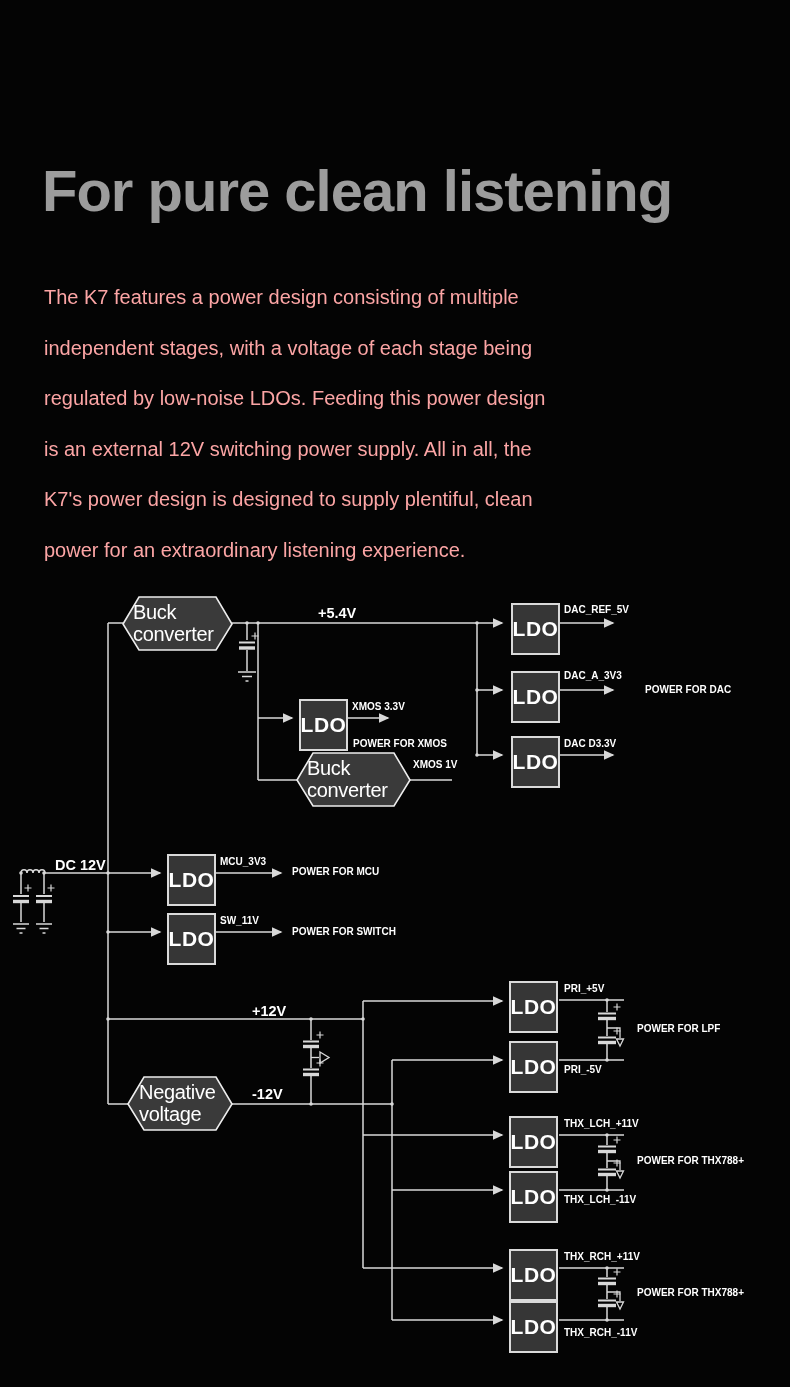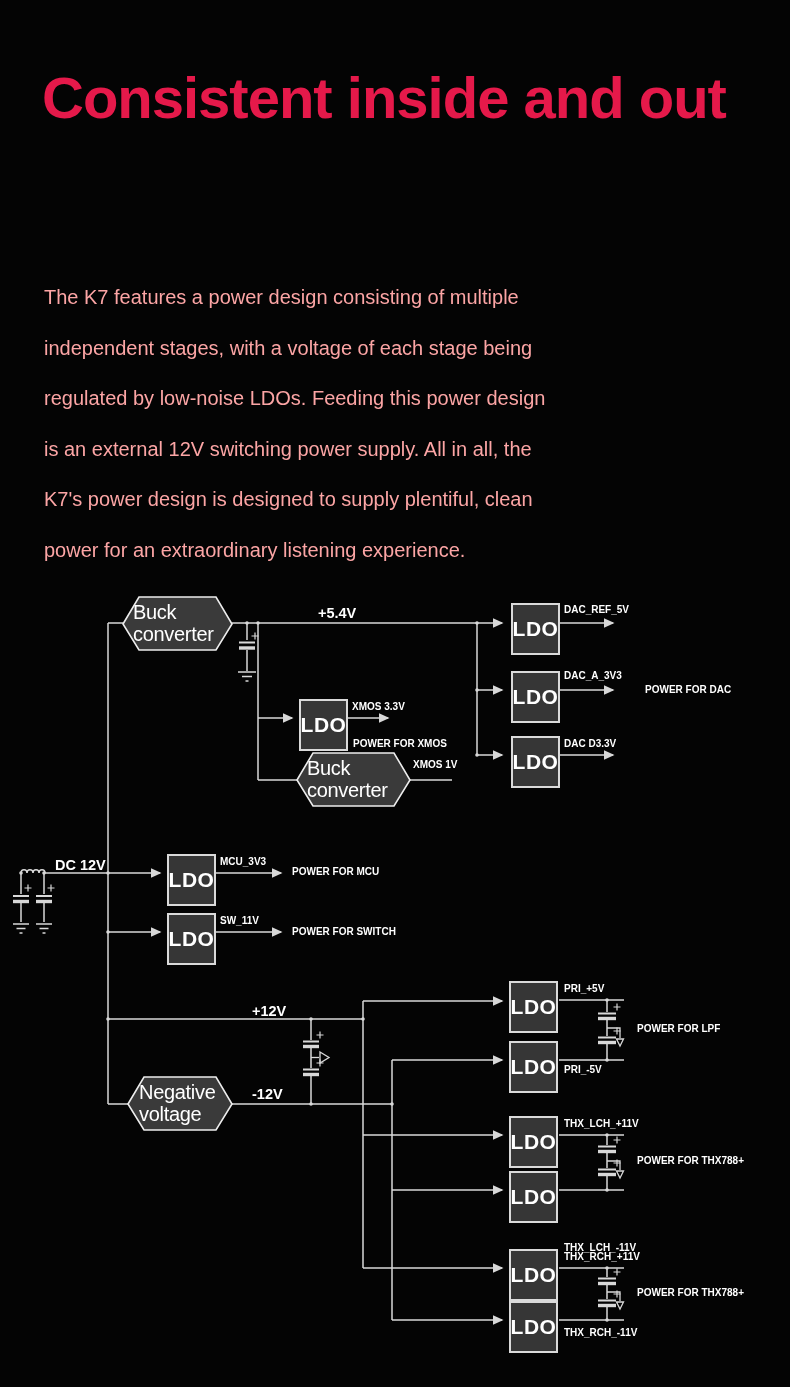--- a/index.html
+++ b/index.html
@@ -24,21 +24,21 @@
        letter-spacing:-0.3px;}
   .dlabel{position:absolute;color:#fff;font-weight:bold;font-size:10px;
        letter-spacing:0;white-space:nowrap;}
   .dlabel.big{font-size:14.5px;}
 </style>
 </head>
 <body>
 
 <div class="stage">
 
-  <div class="title">Consistent inside and out</div>
+  <div class="subtitle">For pure clean listening</div>
   <div class="para">The K7 features a power design consisting of multiple
 independent stages, with a voltage of each stage being
 regulated by low-noise LDOs. Feeding this power design
 is an external 12V switching power supply. All in all, the
 K7's power design is designed to supply plentiful, clean
 power for an extraordinary listening experience.</div>
 
   <svg class="diagram" width="790" height="1387" viewBox="0 0 790 1387">
     <defs>
       <marker id="arr" viewBox="0 0 8 8" refX="6" refY="4" markerWidth="8" markerHeight="8" orient="auto-start-reverse">
@@ -247,19 +247,19 @@
 
   <div class="dlabel big" style="left:252px;top:1003px;">+12V</div>
   <div class="dlabel big" style="left:252px;top:1086px;">-12V</div>
 
   <div class="dlabel" style="left:564px;top:983px;">PRI_+5V</div>
   <div class="dlabel" style="left:637px;top:1023px;">POWER FOR LPF</div>
   <div class="dlabel" style="left:564px;top:1064px;">PRI_-5V</div>
 
   <div class="dlabel" style="left:564px;top:1118px;">THX_LCH_+11V</div>
   <div class="dlabel" style="left:637px;top:1155px;">POWER FOR THX788+</div>
-  <div class="dlabel" style="left:564px;top:1194px;margin-top:48px;">THX_LCH_-11V</div>
+  <div class="dlabel" style="left:564px;top:1194px;">THX_LCH_-11V</div>
 
   <div class="dlabel" style="left:564px;top:1251px;text-align:right;">THX_RCH_+11V</div>
   <div class="dlabel" style="left:637px;top:1287px;">POWER FOR THX788+</div>
   <div class="dlabel" style="left:564px;top:1327px;">THX_RCH_-11V</div>
 
 </div>
 
 </body></html>

